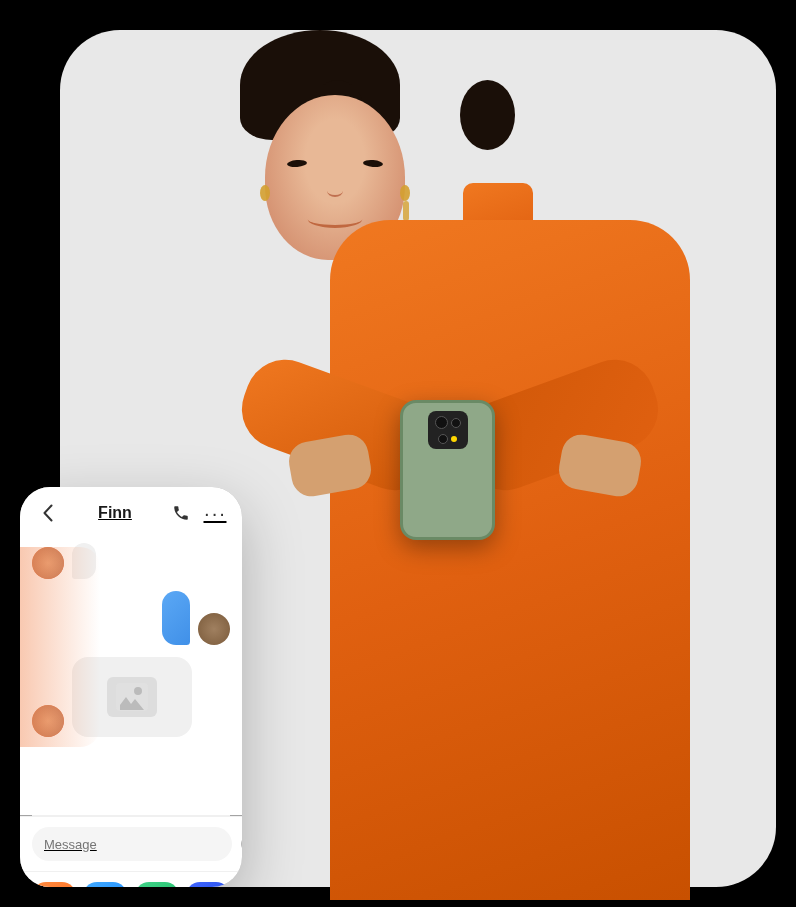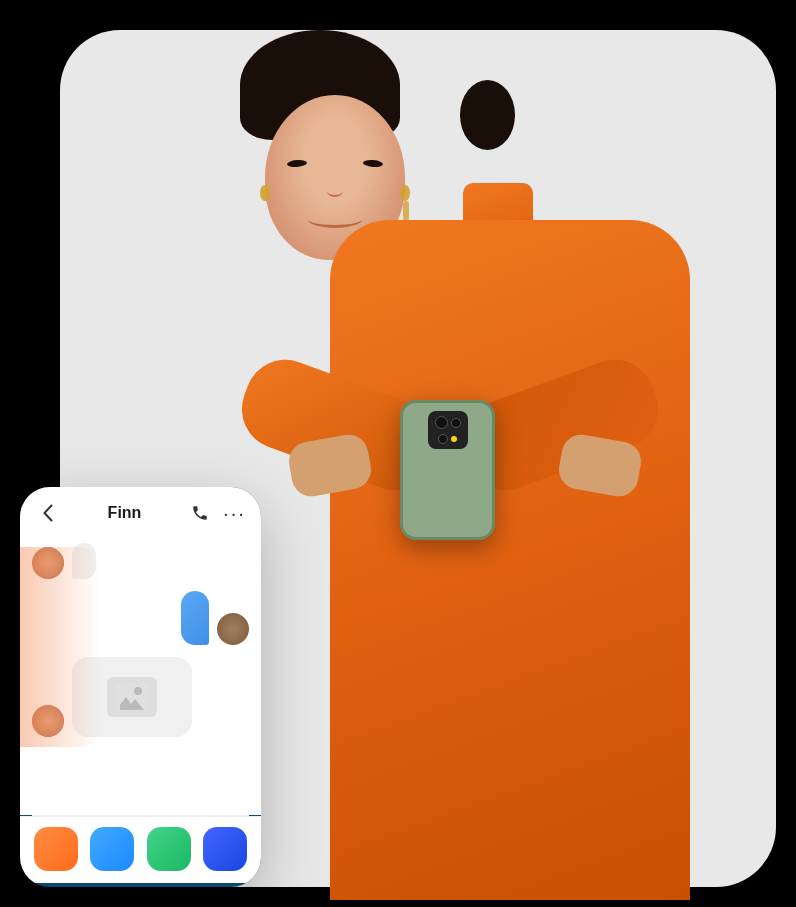--- a/index.html
+++ b/index.html
@@ -22,27 +22,28 @@
       bottom: 20px;
       background: #e8e8e8;
       border-radius: 60px;
     }
 
     
     .phone-mockup {
       position: absolute;
       bottom: 20px;
       left: 20px;
-      width: 241px;
+      width: 222px;
       height: 400px;
-      background: #0c4a6e;
+      background: #a3a3a3;
       border-radius: 30px;
       box-shadow: 0 20px 60px rgba(0,0,0,0.25);
       overflow: hidden;
       z-index: 10;
+      text-decoration: underline;
     }
 
     
     .phone-header {
       display: flex;
       align-items: center;
       justify-content: space-between;
       padding: 14px 16px 10px;
       background: #fff;
     }
@@ -456,20 +457,37 @@
             <circle cx="22" cy="8" r="4" fill="#bbb"></circle>
           </svg>
         </div>
       </div>
     </div>
 
   </div>
 
   <div style="height:1px;background:#f0f0f0;margin:0 12px;"></div>
 
+  <div class="input-area">
+    <input class="msg-input" type="text" readonly="" style="outline: none; cursor: default;" placeholder="Message">
+    <div class="emoji-btn">
+      <svg width="22" height="22" viewBox="0 0 24 24" fill="none">
+        <circle cx="12" cy="12" r="10" stroke="#aaa" stroke-width="1.5"></circle>
+        <path d="M8 14s1.5 2 4 2 4-2 4-2" stroke="#aaa" stroke-width="1.5" stroke-linecap="round"></path>
+        <circle cx="9" cy="10" r="1" fill="#aaa"></circle>
+        <circle cx="15" cy="10" r="1" fill="#aaa"></circle>
+      </svg>
+    </div>
+    <div class="add-btn">
+      <svg width="22" height="22" viewBox="0 0 24 24" fill="none">
+        <circle cx="12" cy="12" r="10" stroke="#aaa" stroke-width="1.5"></circle>
+        <path d="M12 7v10M7 12h10" stroke="#aaa" stroke-width="1.5" stroke-linecap="round"></path>
+      </svg>
+    </div>
+  </div>
 
   <div class="bottom-toolbar">
 
     <div class="toolbar-item">
       <div class="toolbar-icon-wrap icon-photo">
         
       </div>
 
     </div>
 

